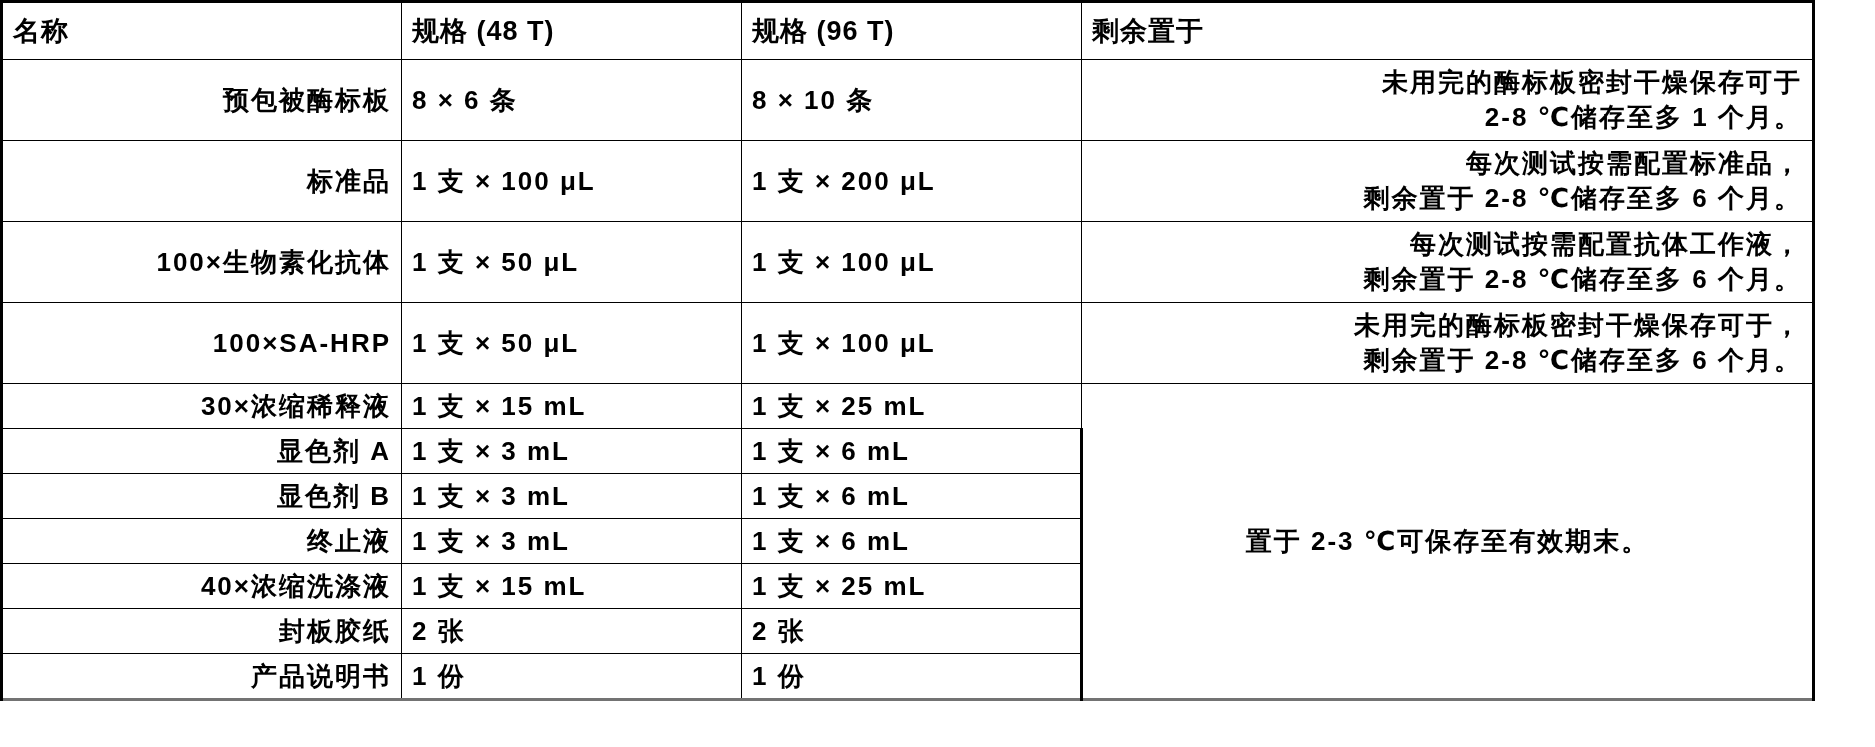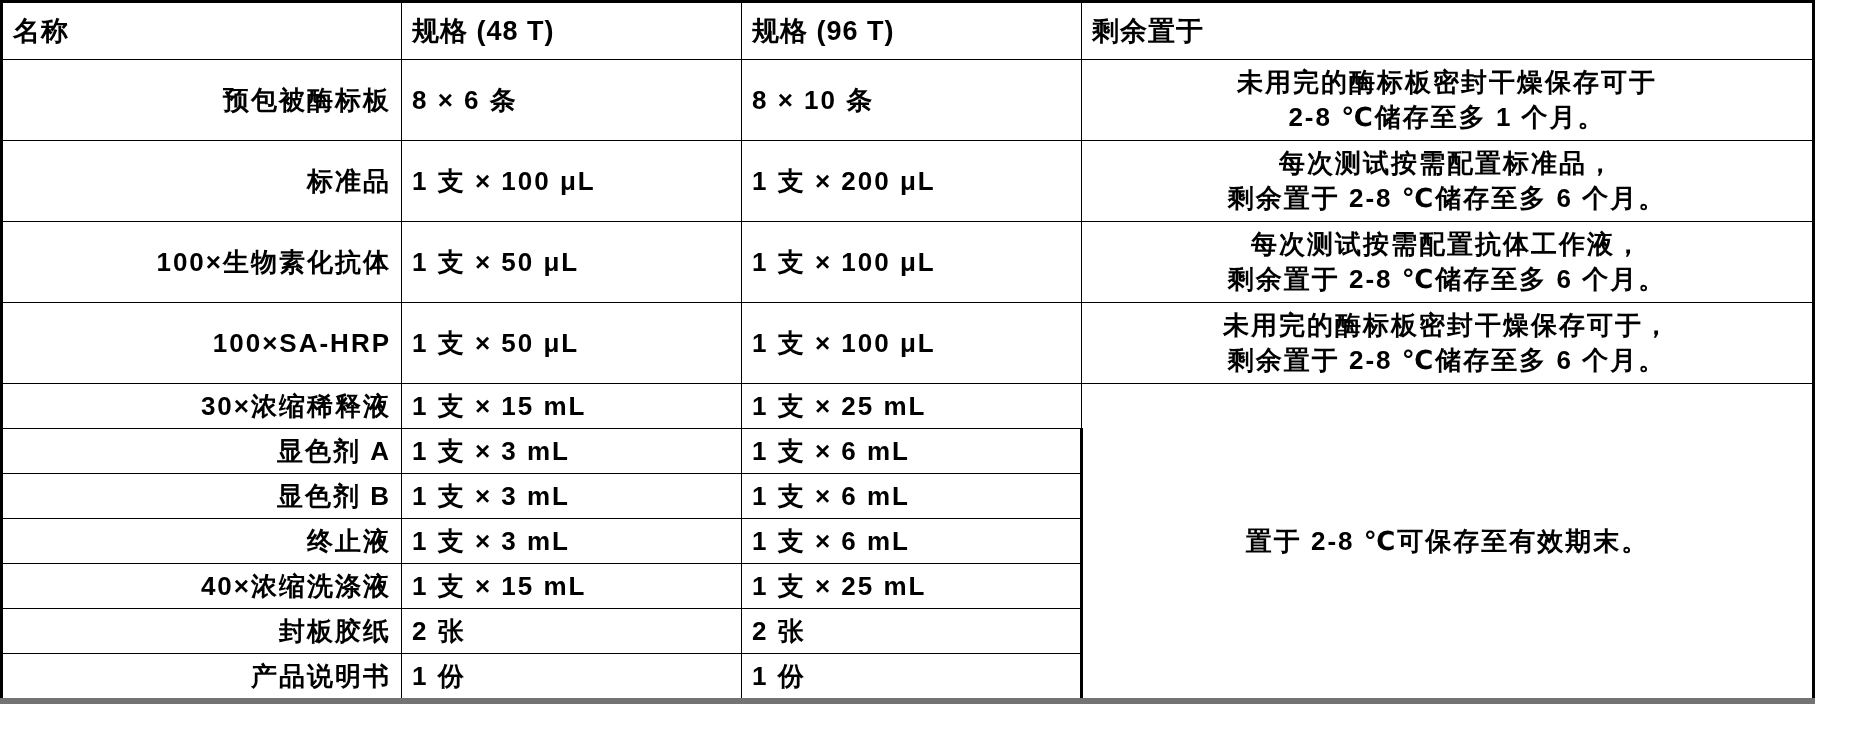--- a/index.html
+++ b/index.html
@@ -20,21 +20,21 @@
     height: 747px;
     box-sizing: border-box;
     padding: 0;
   }
   table.kit-table {
     border-collapse: collapse;
     table-layout: fixed;
     margin: 0 12px 0 0;
     width: 1812px;
     border-top: 3px solid #000;
-    border-bottom: 6px solid #737373;
+    border-bottom: 3px solid #737373;
   }
   table.kit-table col.c1 { width: 400px; }
   table.kit-table col.c2 { width: 340px; }
   table.kit-table col.c3 { width: 340px; }
   table.kit-table col.c4 { width: 732px; }
 
   table.kit-table td, table.kit-table th {
     border: 1px solid #000;
     padding: 0 10px;
     vertical-align: middle;
@@ -58,21 +58,21 @@
   table.kit-table tr > th:first-child { border-left: 3px solid #000; }
   table.kit-table tr > td:last-child,
   table.kit-table tr > th:last-child { border-right: 3px solid #000; }
   thead th { border-bottom: 3px solid #000; border-top: none; }
 
   .tall-row td { height: 80px; }
   .short-row td { height: 44px; font-size: 25px; letter-spacing: 1.5px; }
   .short-row td.name { letter-spacing: 2px; }
 
   .storage-cell {
-    text-align: center;
+    text-align: right;
     letter-spacing: 5px;
     font-size: 25px;
     line-height: 1.5;
   }
   .storage-merged {
     text-align: center;
     letter-spacing: 6px;
     font-size: 26px;
   }
   .spec {
@@ -142,21 +142,21 @@
         <td class="storage-cell two-line">
           <span>未用完的酶标板密封干燥保存可于，</span>
           <span>剩余置于 2-8 ℃储存至多 6 个月。</span>
         </td>
       </tr>
 
       <tr class="short-row">
         <td class="name">30×浓缩稀释液</td>
         <td class="spec">1 支 × 15 mL</td>
         <td class="spec">1 支 × 25 mL</td>
-        <td class="storage-merged" rowspan="7">置于 2-8 ℃可保存至有效期末。</td>
+        <td class="storage-merged" rowspan="7">置于 2-3 ℃可保存至有效期末。</td>
       </tr>
 
       <tr class="short-row">
         <td class="name">显色剂 A</td>
         <td class="spec">1 支 × 3 mL</td>
         <td class="spec">1 支 × 6 mL</td>
       </tr>
 
       <tr class="short-row">
         <td class="name">显色剂 B</td>

